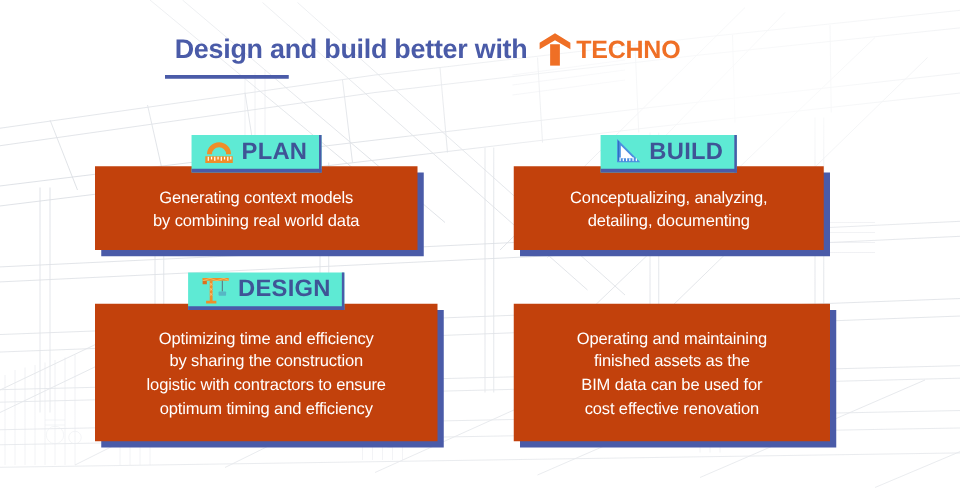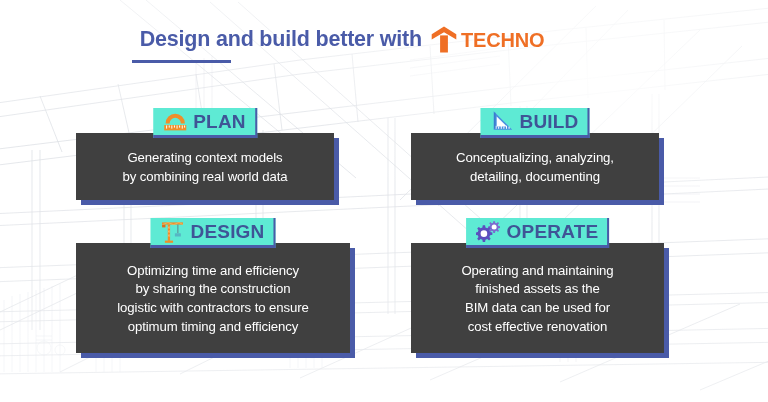--- a/index.html
+++ b/index.html
@@ -103,21 +103,21 @@
     position: absolute;
     left: 5px;
     top: 5px;
     right: -5px;
     bottom: -5px;
     background: #4a5ba8;
   }
   .card-body {
     position: absolute;
     inset: 0;
-    background: #404040;
+    background: #c2410c;
     display: flex;
     align-items: center;
     justify-content: center;
     text-align: center;
     padding: 8px 10px 6px;
   }
   .card-desc {
     color: #ffffff;
     font-size: 13.2px;
     line-height: 1.42;
@@ -347,32 +347,15 @@
   </div>
 
   <div class="card" id="card-operate">
     <div class="card-shadow"></div>
     <div class="card-body">
       <div class="card-desc">Operating and maintaining
 finished assets as the
 BIM data can be used for
 cost effective renovation</div>
     </div>
-    <div class="card-badge">
-      <span class="badge-icon">
-        <svg width="25" height="23" viewBox="0 0 25 23" xmlns="http://www.w3.org/2000/svg">
-
-          <g fill="#7b6ad0">
-            <path d="M17.2 1.2 L18.9 1.2 L19.2 2.9 L20.6 3.3 L21.8 2.1 L23 3.3 L21.8 4.5 L22.2 5.9 L23.9 6.2 L23.9 7.9 L22.2 8.2 L21.8 9.6 L23 10.8 L21.8 12 L20.6 10.8 L19.2 11.2 L18.9 12.9 L17.2 12.9 L16.9 11.2 L15.5 10.8 L14.3 12 L13.1 10.8 L14.3 9.6 L13.9 8.2 L12.2 7.9 L12.2 6.2 L13.9 5.9 L14.3 4.5 L13.1 3.3 L14.3 2.1 L15.5 3.3 L16.9 2.9 Z"></path>
-          </g>
-          <circle cx="18.05" cy="7.05" r="2.5" fill="#ffffff"></circle>
-
-          <g fill="#5b4fbe">
-            <path d="M6.7 5.2 L9 5.2 L9.4 7.5 L11.2 8.2 L13 6.9 L14.6 8.5 L13.3 10.3 L14 12.1 L16.3 12.5 L16.3 14.8 L14 15.2 L13.3 17 L14.6 18.8 L13 20.4 L11.2 19.1 L9.4 19.8 L9 22.1 L6.7 22.1 L6.3 19.8 L4.5 19.1 L2.7 20.4 L1.1 18.8 L2.4 17 L1.7 15.2 L-0.6 14.8 L-0.6 12.5 L1.7 12.1 L2.4 10.3 L1.1 8.5 L2.7 6.9 L4.5 8.2 L6.3 7.5 Z"></path>
-          </g>
-          <circle cx="7.85" cy="13.65" r="3.3" fill="#ffffff"></circle>
-        </svg>
-      </span>
-      <span class="badge-label">OPERATE</span>
-    </div>
   </div>
 
 </div>
 
 </body></html>

